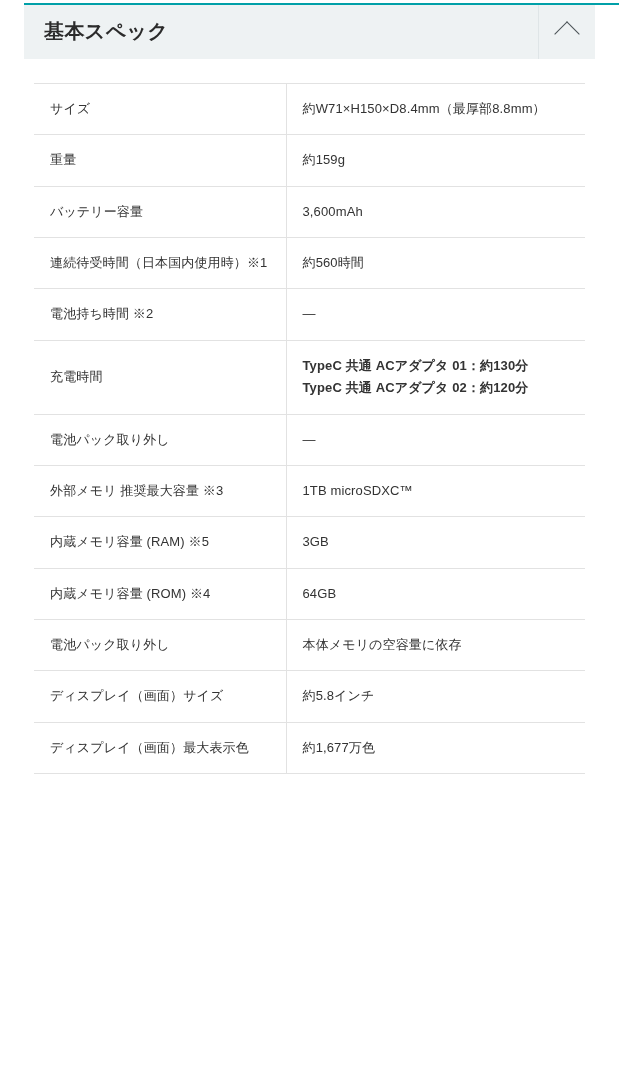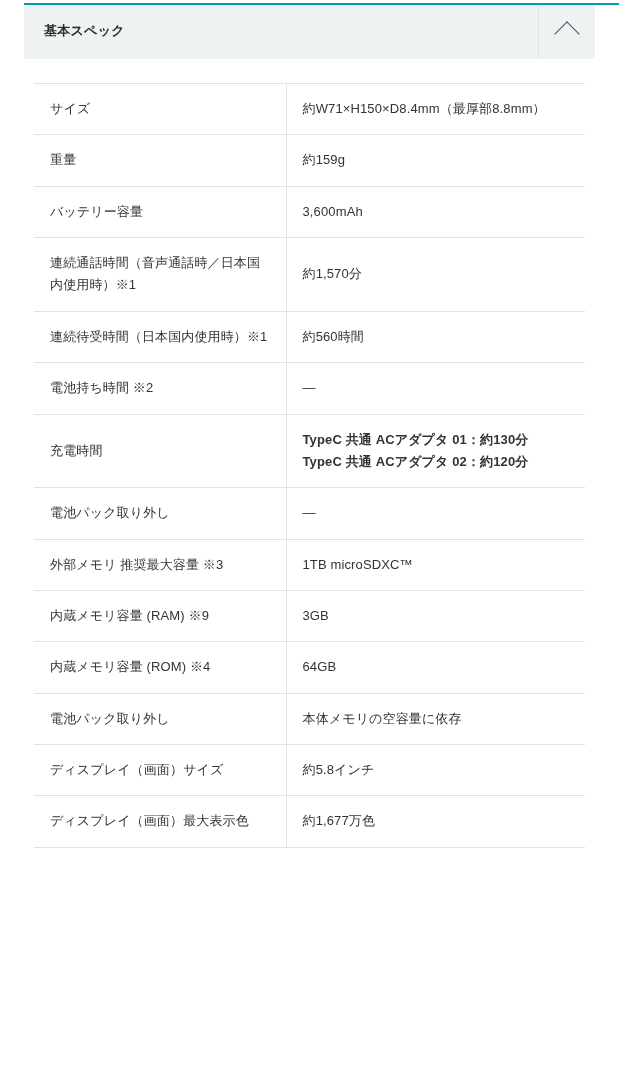--- a/index.html
+++ b/index.html
@@ -37,21 +37,21 @@
     display: flex;
     align-items: stretch;
     height: 56px;
     box-sizing: border-box;
   }
   .accordion-title {
     flex: 1 1 auto;
     display: flex;
     align-items: center;
     padding-left: 20px;
-    font-size: 13px;
+    font-size: 20px;
     font-weight: 700;
     color: #2b2b2b;
     letter-spacing: 0.02em;
   }
   .accordion-toggle {
     flex: 0 0 56px;
     width: 56px;
     border-left: 1px solid #dfe5e7;
     display: flex;
     align-items: center;
@@ -123,24 +123,20 @@
         </tr>
         <tr>
           <th>重量</th>
           <td>約159g</td>
         </tr>
         <tr>
           <th>バッテリー容量</th>
           <td>3,600mAh</td>
         </tr>
         <tr>
-          <th>連続通話時間（音声通話時／日本国内使用時）※1</th>
-          <td>約1,570分</td>
-        </tr>
-        <tr>
           <th>連続待受時間（日本国内使用時）※1</th>
           <td>約560時間</td>
         </tr>
         <tr>
           <th>電池持ち時間 ※2</th>
           <td class="dash">—</td>
         </tr>
         <tr>
           <th>充電時間</th>
           <td>
@@ -150,21 +146,21 @@
         </tr>
         <tr>
           <th>電池パック取り外し</th>
           <td class="dash">—</td>
         </tr>
         <tr>
           <th>外部メモリ 推奨最大容量 ※3</th>
           <td>1TB microSDXC™</td>
         </tr>
         <tr>
-          <th>内蔵メモリ容量 (RAM) ※9</th>
+          <th>内蔵メモリ容量 (RAM) ※5</th>
           <td>3GB</td>
         </tr>
         <tr>
           <th>内蔵メモリ容量 (ROM) ※4</th>
           <td>64GB</td>
         </tr>
         <tr>
           <th>電池パック取り外し</th>
           <td>本体メモリの空容量に依存</td>
         </tr>

